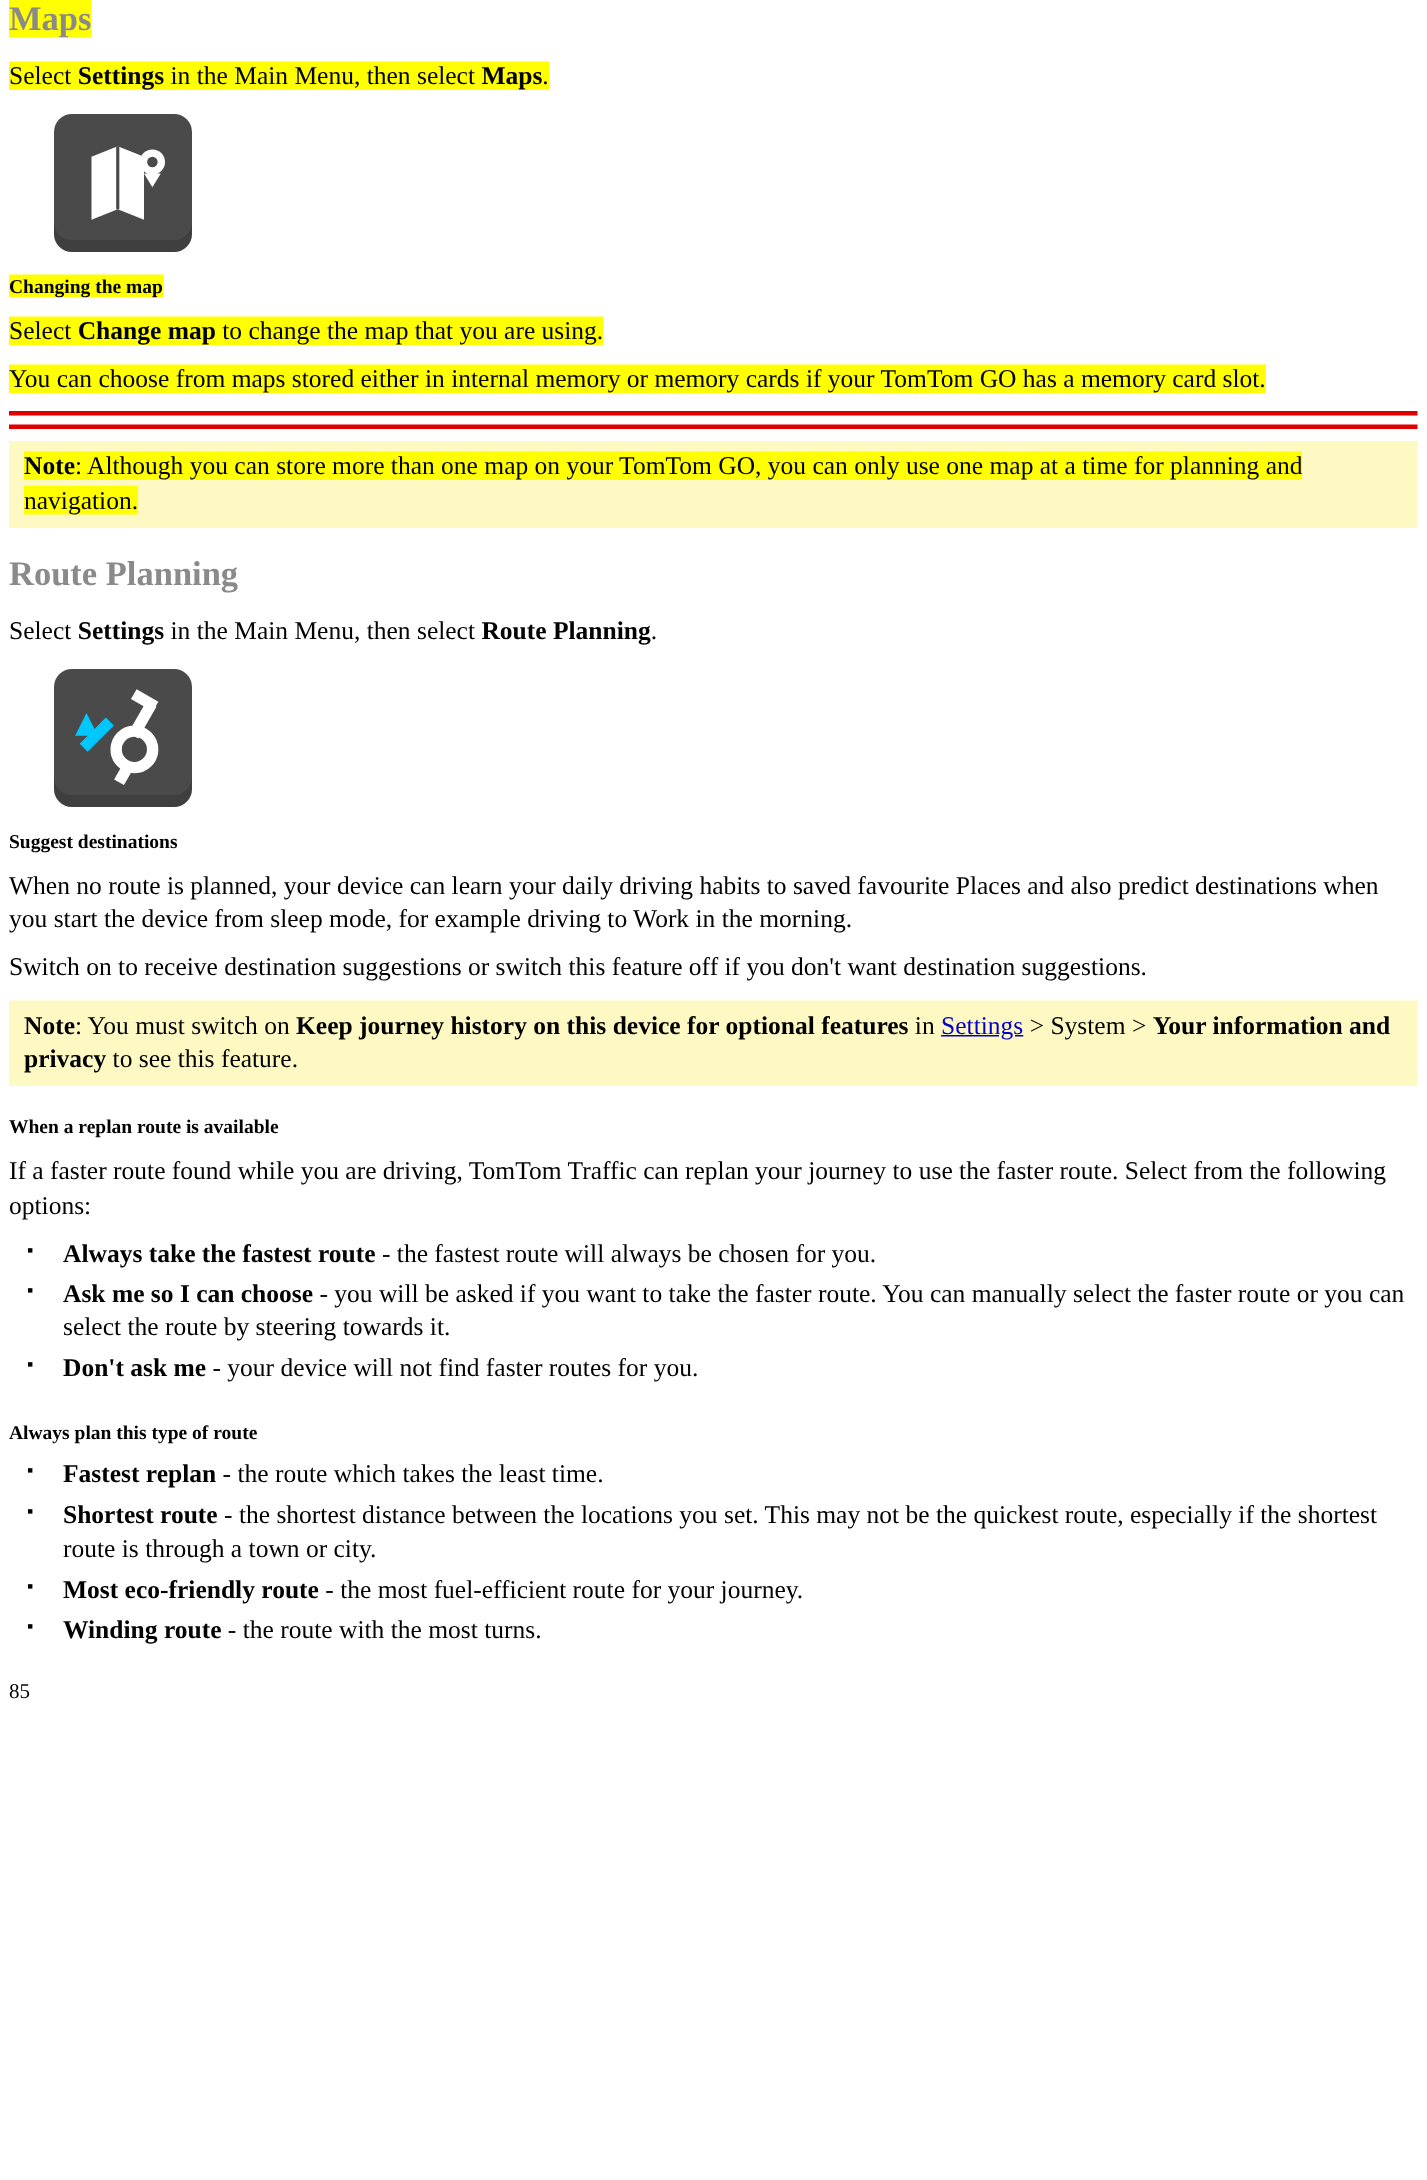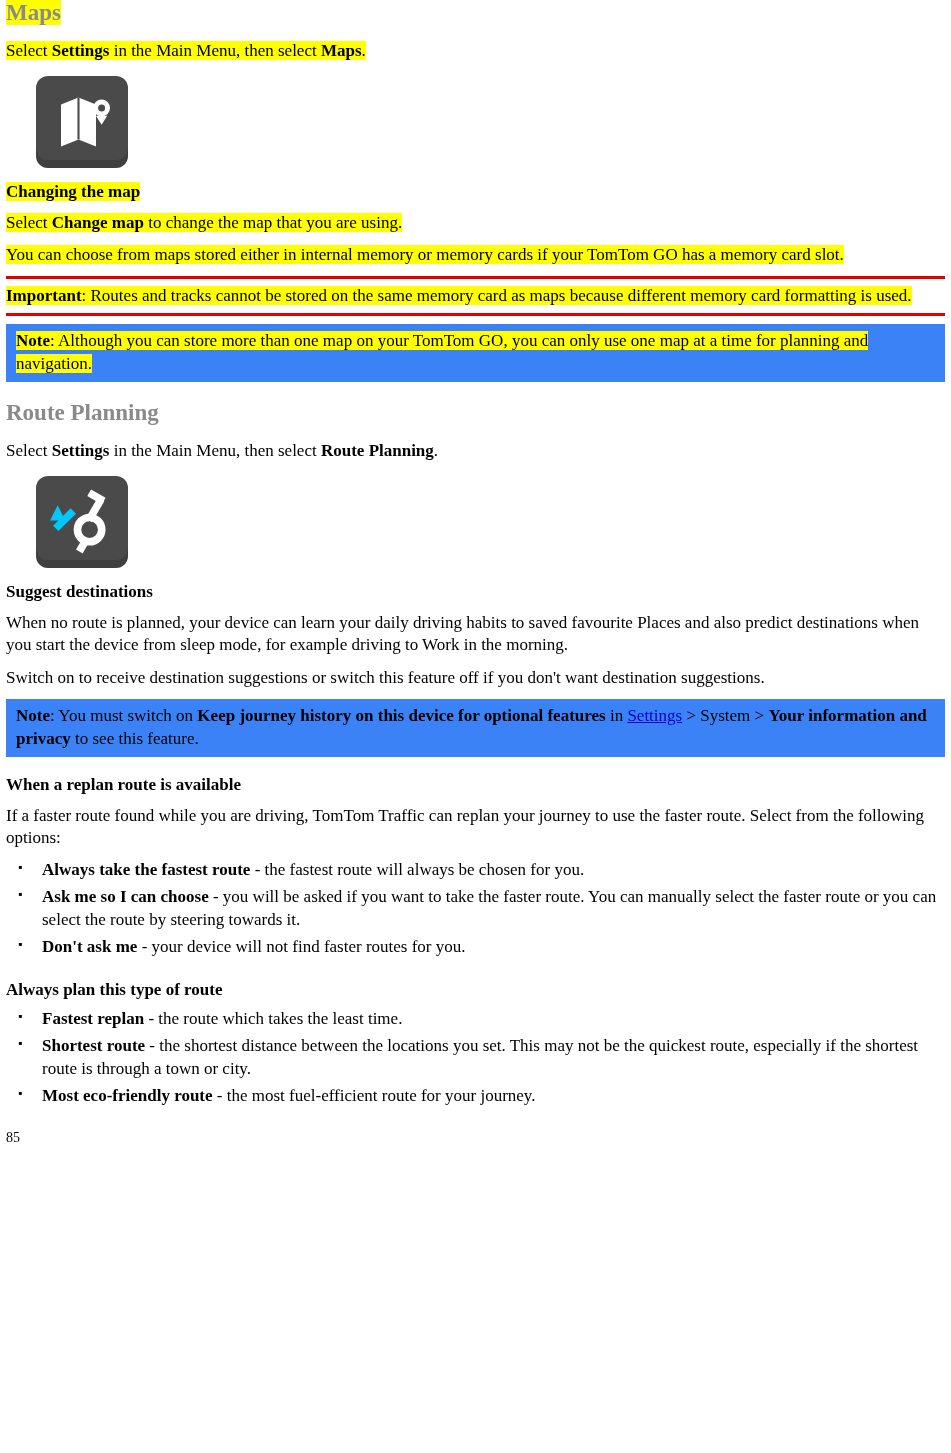--- a/index.html
+++ b/index.html
@@ -42,32 +42,32 @@
       margin: 14px 0 14px 30px;
       display: flex;
       align-items: center;
       justify-content: center;
       position: relative;
       box-shadow: inset 0 -8px 0 rgba(0,0,0,0.15);
     }
     .icon-maps svg { width: 70px; height: 70px; }
     .icon-route svg { width: 76px; height: 76px; }
     .subhead {
-      font-size: 17px;
+      font-size: 13px;
       font-weight: bold;
       margin: 8px 0 6px 0;
       display: inline;
     }
     .red-rule {
       border: none;
       border-top: 3px solid #e00000;
       margin: 6px 0;
     }
     .note-box {
-      background: #3b82f6;
+      background: #fef9c3;
       padding: 6px 10px;
       margin: 8px 0 18px 0;
       font-size: 17px;
       line-height: 1.35;
     }
     .note-box .hl { background: #ffff00; }
     ul.bullets {
       list-style: none;
       padding: 0;
       margin: 8px 0;
@@ -130,25 +130,20 @@
         <span>Select </span><span class="b">Change map</span><span> to change the map that you are using.</span>
       </span>
     </p>
 
     <p>
       <span class="hl">You can choose from maps stored either in internal memory or memory cards if your TomTom GO has a memory card slot.</span>
     </p>
 
     <hr class="red-rule">
 
-    <p style="margin:6px 0;">
-      <span class="hl">
-        <span class="b">Important</span><span>: Routes and tracks cannot be stored on the same memory card as maps because different memory card formatting is used.</span>
-      </span>
-    </p>
 
     <hr class="red-rule">
 
     <div class="note-box">
       <span class="hl">
         <span class="b">Note</span><span>: Although you can store more than one map on your TomTom GO, you can only use one map at a time for planning and navigation. </span>
       </span>
     </div>
   </div>
 
@@ -189,18 +184,19 @@
       <li><span class="b">Don't ask me</span><span> - your device will not find faster routes for you.</span></li>
     </ul>
 
     <div class="spacer-md"></div>
     <div><span class="subhead">Always plan this type of route</span></div>
 
     <ul class="bullets">
       <li><span class="b">Fastest replan</span><span> - the route which takes the least time.</span></li>
       <li><span class="b">Shortest route</span><span> - the shortest distance between the locations you set. This may not be the quickest route, especially if the shortest route is through a town or city.</span></li>
       <li><span class="b">Most eco-friendly route</span><span> - the most fuel-efficient route for your journey.</span></li>
+      <li><span class="b">Winding route</span><span> - the route with the most turns.</span></li>
     </ul>
   </div>
 
   <div class="page-num">85</div>
 
 </div>
 
 </body></html>

